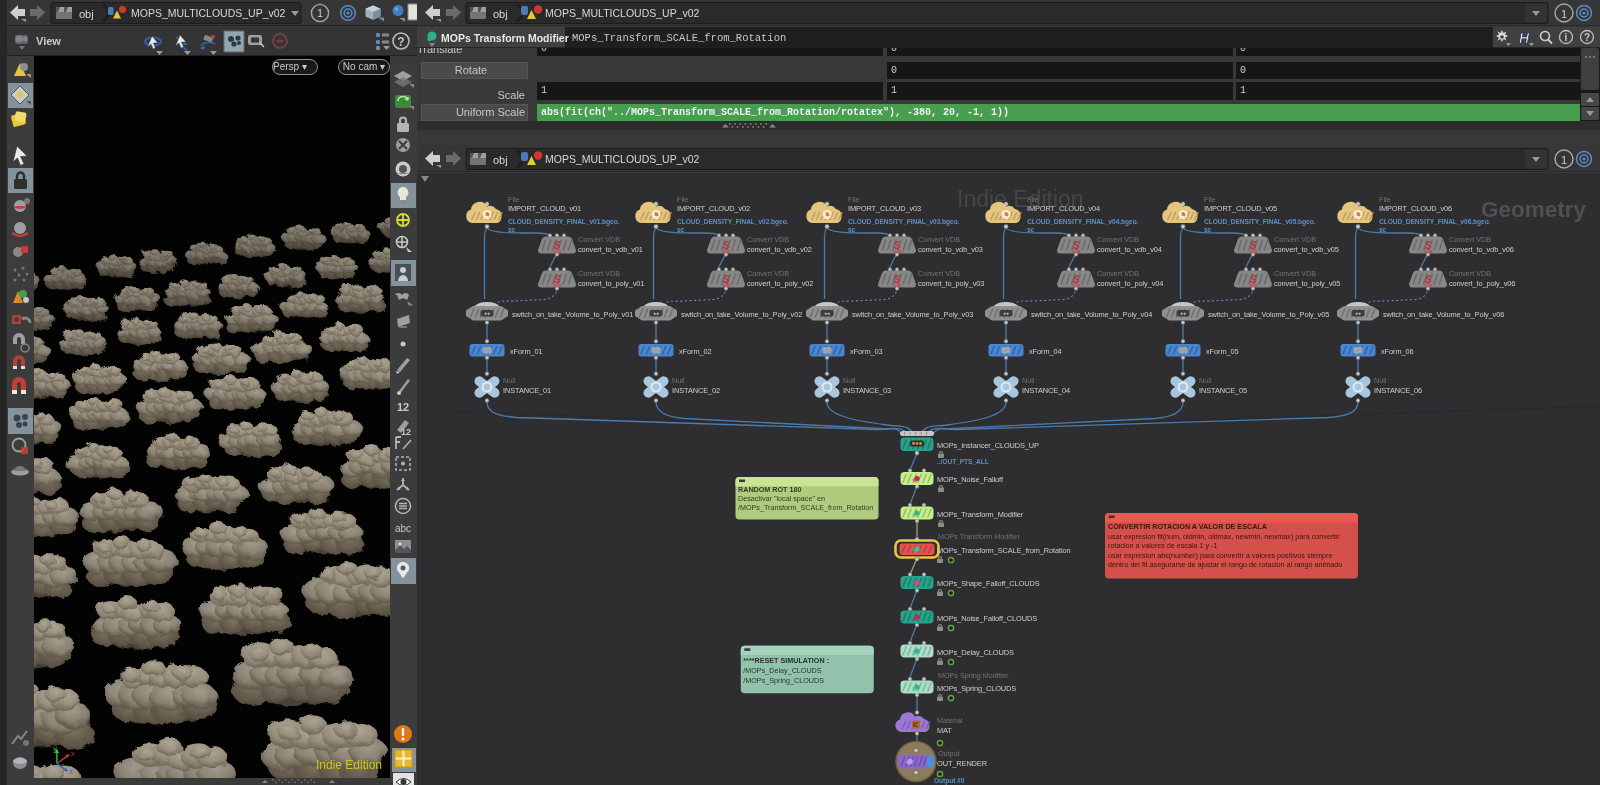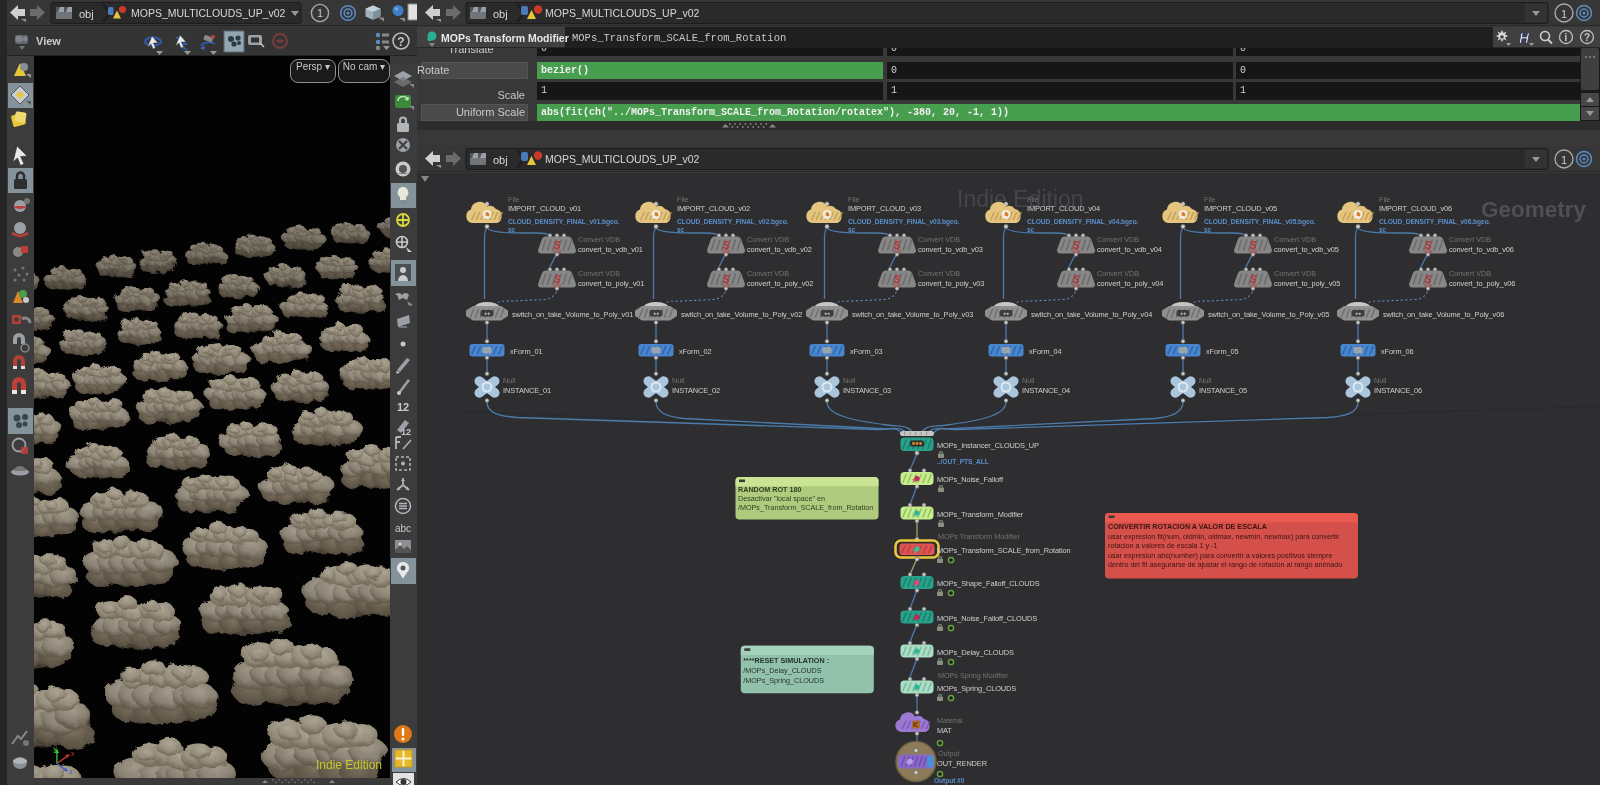--- a/index.html
+++ b/index.html
@@ -1470,22 +1470,22 @@
             <circle cx="275.1" cy="676.1" r="16.9" fill="url(#gh)"></circle>
             <circle cx="291.7" cy="678.7" r="16.8" fill="url(#gh)"></circle>
             <circle cx="303.2" cy="675.5" r="15.5" fill="url(#gh)"></circle>
             <circle cx="321.9" cy="675.2" r="15.1" fill="url(#gh)"></circle>
             <circle cx="280.4" cy="662.3" r="11.6" fill="url(#gh)"></circle>
             <circle cx="309.1" cy="668.5" r="10.4" fill="url(#gh)"></circle>
             <circle cx="259.0" cy="671.8" r="9.8" fill="url(#gh)"></circle>
           </g>
         </g>
       </svg>
-      <div class="abs" style="left:256px;top:3px;width:46px;height:24px;border:1px solid #909090;border-radius:8px;background:#1a1a1a;color:#c8c8c8;font-size:10px;text-align:center;line-height:14px">Persp ▾</div>
-      <div class="abs" style="left:304px;top:3px;width:52px;height:24px;border:1px solid #909090;border-radius:8px;background:#1a1a1a;color:#c8c8c8;font-size:10px;text-align:center;line-height:14px">No cam ▾</div>
+      <div class="abs" style="left:238px;top:3px;width:46px;height:16px;border:1px solid #909090;border-radius:8px;background:#1a1a1a;color:#c8c8c8;font-size:10px;line-height:14px">Persp ▾</div>
+      <div class="abs" style="left:304px;top:3px;width:52px;height:16px;border:1px solid #909090;border-radius:8px;background:#1a1a1a;color:#c8c8c8;font-size:10px;text-align:center;line-height:14px">No cam ▾</div>
       <svg class="abs" style="left:12px;top:688px" width="36" height="32" viewBox="0 0 40 36">
         <path d="M12 22 L12 6" stroke="#3ac83a" stroke-width="1.5"></path>
         <path d="M12 6 l-2.5 4 5 0 Z" fill="#3ac83a"></path>
         <path d="M12 22 L26 12" stroke="#c83a3a" stroke-width="1.5"></path>
         <path d="M26 12 l-4.5 0 2 4 Z" fill="#c83a3a"></path>
         <path d="M12 22 L24 31" stroke="#3a5ac8" stroke-width="1.5"></path>
         <path d="M24 31 l-1.5-4.5 -2.8 3 Z" fill="#3a5ac8"></path>
         <text x="8" y="8" font-size="8" fill="#3ac83a">y</text>
         <text x="28" y="14" font-size="8" fill="#c83a3a">x</text>
         <text x="26" y="34" font-size="8" fill="#3a5ac8">z</text>
@@ -1693,27 +1693,26 @@
             <circle cx="6" cy="9" r="1"></circle>
             <circle cx="10" cy="9" r="1"></circle>
             <circle cx="14" cy="9" r="1"></circle>
           </g>
           <rect x="1" y="45" width="18" height="13" rx="1" fill="#474747"></rect>
           <path d="M6 54 l4-5 4 5 Z" fill="#9a9a9a"></path>
           <rect x="1" y="59" width="18" height="13" rx="1" fill="#474747"></rect>
           <path d="M6 63 l4 5 4-5 Z" fill="#9a9a9a"></path>
         </svg>
       </div>
-      <div class="abs" style="left:0;top:-6px;width:108px;height:14px;color:#c8c8c8;font-size:11px;text-align:center;line-height:14px;white-space:nowrap">Translate</div>
+      <div class="abs" style="left:0;top:-6px;width:108px;height:14px;color:#c8c8c8;font-size:11px;text-align:left;line-height:14px;white-space:nowrap">Translate</div>
       <div class="abs mono" style="left:120px;top:-6px;width:346px;height:14px;background:#161616;color:#d0d0d0;font-size:10px;line-height:14px;padding-left:4px;white-space:nowrap">0</div>
       <div class="abs mono" style="left:470px;top:-6px;width:346px;height:14px;background:#161616;color:#d0d0d0;font-size:10px;line-height:14px;padding-left:4px;white-space:nowrap">0</div>
       <div class="abs mono" style="left:819px;top:-6px;width:344px;height:14px;background:#161616;color:#d0d0d0;font-size:10px;line-height:14px;padding-left:4px;white-space:nowrap">0</div>
       <div class="abs" style="left:4px;top:14px;width:107px;height:17px;background:#4a4a4a;border:1px solid #555"></div>
-      <div class="abs" style="left:0;top:14px;width:108px;height:17px;color:#c8c8c8;font-size:11px;text-align:left;line-height:17px;white-space:nowrap">Rotate</div>
-      <div class="abs mono" style="left:120px;top:14px;width:346px;height:17px;background:#479e4e;color:#f0f0f0;font-size:10px;font-weight:bold;line-height:17px;padding-left:4px;overflow:hidden;white-space:nowrap">bezier()</div>
+      <div class="abs" style="left:0;top:14px;width:108px;height:17px;color:#c8c8c8;font-size:11px;text-align:center;line-height:17px;white-space:nowrap">Rotate</div>
       <div class="abs mono" style="left:470px;top:14px;width:346px;height:17px;background:#161616;color:#d0d0d0;font-size:10px;line-height:17px;padding-left:4px;white-space:nowrap">0</div>
       <div class="abs mono" style="left:819px;top:14px;width:344px;height:17px;background:#161616;color:#d0d0d0;font-size:10px;line-height:17px;padding-left:4px;white-space:nowrap">0</div>
       <div class="abs" style="left:0;top:38px;width:108px;height:18px;color:#c8c8c8;font-size:11px;text-align:right;line-height:18px;white-space:nowrap">Scale</div>
       <div class="abs mono" style="left:120px;top:34px;width:346px;height:18px;background:#161616;color:#d0d0d0;font-size:10px;line-height:18px;padding-left:4px;white-space:nowrap">1</div>
       <div class="abs mono" style="left:470px;top:34px;width:346px;height:18px;background:#161616;color:#d0d0d0;font-size:10px;line-height:18px;padding-left:4px;white-space:nowrap">1</div>
       <div class="abs mono" style="left:819px;top:34px;width:344px;height:18px;background:#161616;color:#d0d0d0;font-size:10px;line-height:18px;padding-left:4px;white-space:nowrap">1</div>
       <div class="abs" style="left:4px;top:56px;width:107px;height:17px;background:#4a4a4a;border:1px solid #555"></div>
       <div class="abs" style="left:0;top:56px;width:108px;height:17px;color:#c8c8c8;font-size:11px;text-align:right;line-height:17px;white-space:nowrap">Uniform Scale</div>
       <div class="abs mono" style="left:120px;top:56px;width:1043px;height:17px;background:#479e4e;color:#f0f0f0;font-size:10px;font-weight:bold;line-height:17px;padding-left:4px;overflow:hidden;white-space:nowrap">abs(fit(ch("../MOPs_Transform_SCALE_from_Rotation/rotatex"), -380, 20, -1, 1))</div>
     </div>

